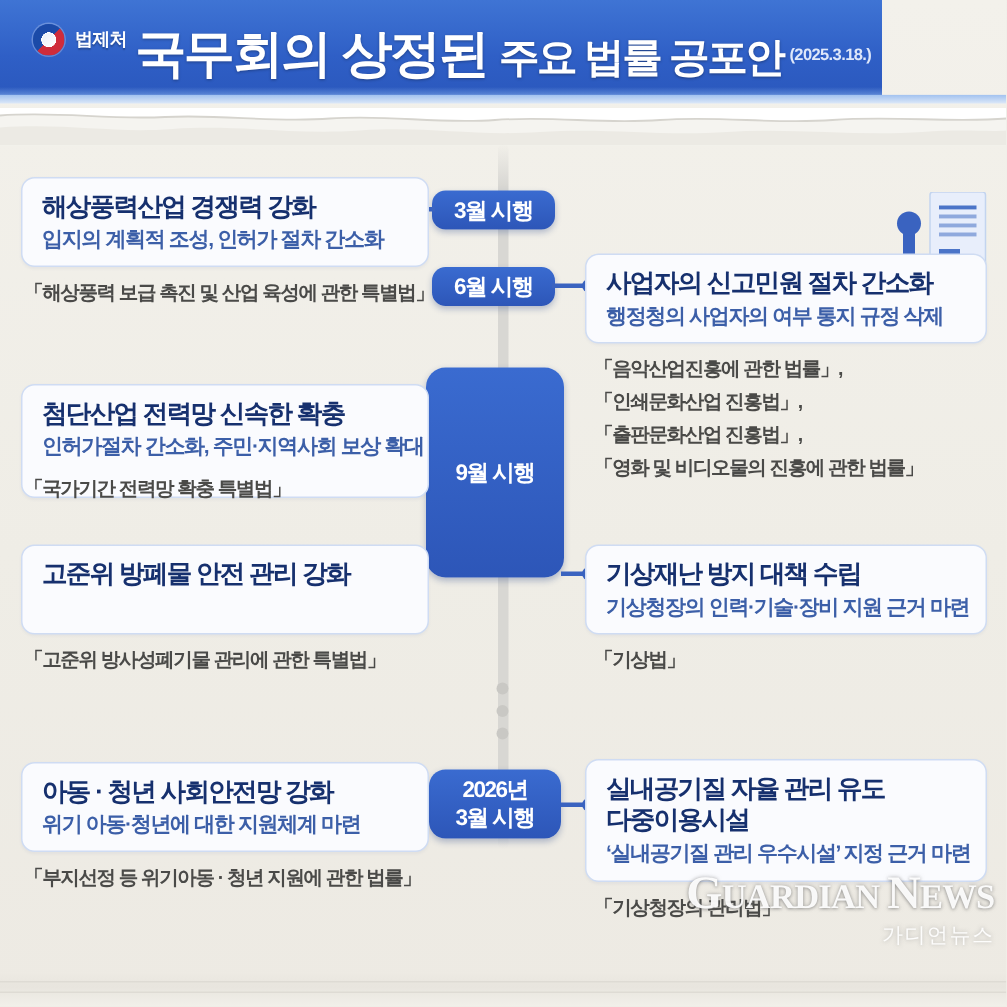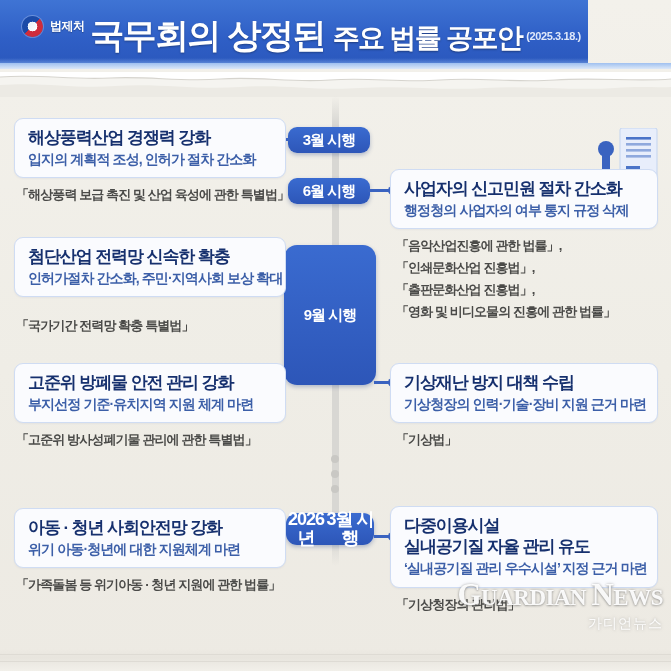--- a/index.html
+++ b/index.html
@@ -49,22 +49,22 @@
     background:#c9c8c4;}
 
   .badge{position:absolute;background:linear-gradient(180deg,#3a6bd0 0%,#2d56b8 100%);
     color:#fff;border-radius:9px;text-align:center;font-weight:bold;
     letter-spacing:-1px;box-shadow:0 2px 4px rgba(30,60,130,.30);
     display:flex;align-items:center;justify-content:center;}
   .badge.sm{height:26px;font-size:15px;}
   .badge-3{left:288px;top:127px;width:82px;}
   .badge-6{left:288px;top:178px;width:82px;text-align:right;}
   .badge-9{left:284px;top:245px;width:92px;height:140px;font-size:15px;border-radius:13px;}
-  .badge-2026{left:286px;top:513px;width:88px;height:32px;font-size:18px;
-    line-height:19px;border-radius:11px;}
+  .badge-2026{left:286px;top:513px;width:88px;height:46px;font-size:15px;
+    line-height:19px;border-radius:11px;flex-direction:column;}
 
   
   .conn{position:absolute;height:3px;background:#3a63c0;}
   .node{position:absolute;width:9px;height:9px;border-radius:50%;background:#3a63c0;}
 
   
   .card{position:absolute;background:#fafbfe;border:1px solid #cfdcf3;
     border-radius:9px;box-shadow:0 1px 2px rgba(80,100,150,.07);
     padding:8px 12px 9px 13px;box-sizing:border-box;}
   .c-title{color:#16306e;font-size:17px;font-weight:bold;letter-spacing:-1.1px;
@@ -182,56 +182,55 @@
       <circle cx="31" cy="21" r="8" fill="#3a63c0"></circle>
     </svg>
   </div>
 
   <div class="card left-card" style="top:118px;height:60px;">
     <div class="c-title">해상풍력산업 경쟁력 강화</div>
     <div class="c-sub">입지의 계획적 조성, 인허가 절차 간소화</div>
   </div>
   <div class="c-law" style="left:16px;top:186px;">「해상풍력 보급 촉진 및 산업 육성에 관한 특별법」</div>
 
-  <div class="card left-card" style="top:237px;height:60px;">
+  <div class="card left-card" style="top:256px;height:76px;">
     <div class="c-title">첨단산업 전력망 신속한 확충</div>
     <div class="c-sub">인허가절차 간소화, 주민·지역사회 보상 확대</div>
   </div>
   <div class="c-law" style="left:16px;top:317px;">「국가기간 전력망 확충 특별법」</div>
 
   <div class="card left-card" style="top:363px;height:60px;">
     <div class="c-title">고준위 방폐물 안전 관리 강화</div>
-    <div class="c-sub">부지선정 기준·유치지역 지원 체계 마련</div>
   </div>
   <div class="c-law" style="left:16px;top:431px;">「고준위 방사성폐기물 관리에 관한 특별법」</div>
 
   <div class="card left-card" style="top:508px;height:60px;">
     <div class="c-title">아동 · 청년 사회안전망 강화</div>
     <div class="c-sub">위기 아동·청년에 대한 지원체계 마련</div>
   </div>
-  <div class="c-law" style="left:16px;top:576px;">「가족돌봄 등 위기아동 · 청년 지원에 관한 법률」</div>
+  <div class="c-law" style="left:16px;top:576px;">「부지선정 등 위기아동 · 청년 지원에 관한 법률」</div>
 
   <div class="card right-card" style="top:169px;height:60px;">
     <div class="c-title">사업자의 신고민원 절차 간소화</div>
     <div class="c-sub">행정청의 사업자의 여부 통지 규정 삭제</div>
   </div>
   <div class="c-law" style="left:396px;top:237px;">「음악산업진흥에 관한 법률」,</div>
   <div class="c-law" style="left:396px;top:259px;">「인쇄문화산업 진흥법」,</div>
   <div class="c-law" style="left:396px;top:281px;">「출판문화산업 진흥법」,</div>
   <div class="c-law" style="left:396px;top:303px;">「영화 및 비디오물의 진흥에 관한 법률」</div>
 
   <div class="card right-card" style="top:363px;height:60px;">
     <div class="c-title">기상재난 방지 대책 수립</div>
     <div class="c-sub">기상청장의 인력·기술·장비 지원 근거 마련</div>
   </div>
   <div class="c-law" style="left:396px;top:431px;">「기상법」</div>
 
   <div class="card right-card" style="top:506px;height:82px;">
+    <div class="c-title">실내공기질 자율 관리 유도</div>
     <div class="c-title">다중이용시설</div>
-    <div class="c-title">실내공기질 자율 관리 유도</div>
     <div class="c-sub">‘실내공기질 관리 우수시설’ 지정 근거 마련</div>
   </div>
   <div class="c-law" style="left:396px;top:596px;">「기상청장의 관리법」</div>
 
   <div class="wm">
     <div class="wm-main"><span>G</span><small>UARDIAN </small><span>N</span><small>EWS</small></div>
     <div class="wm-sub">가디언뉴스</div>
   </div>
 
   <div class="footline"></div>

